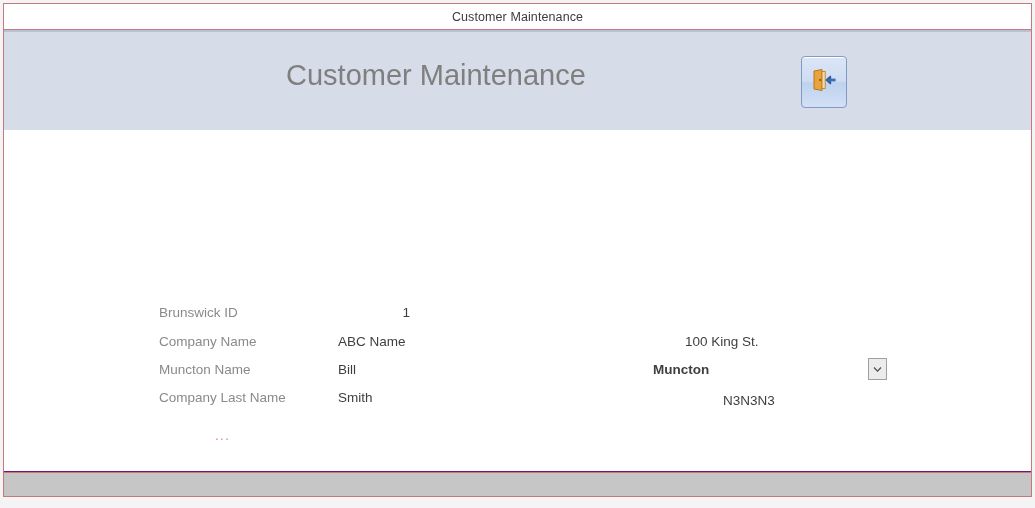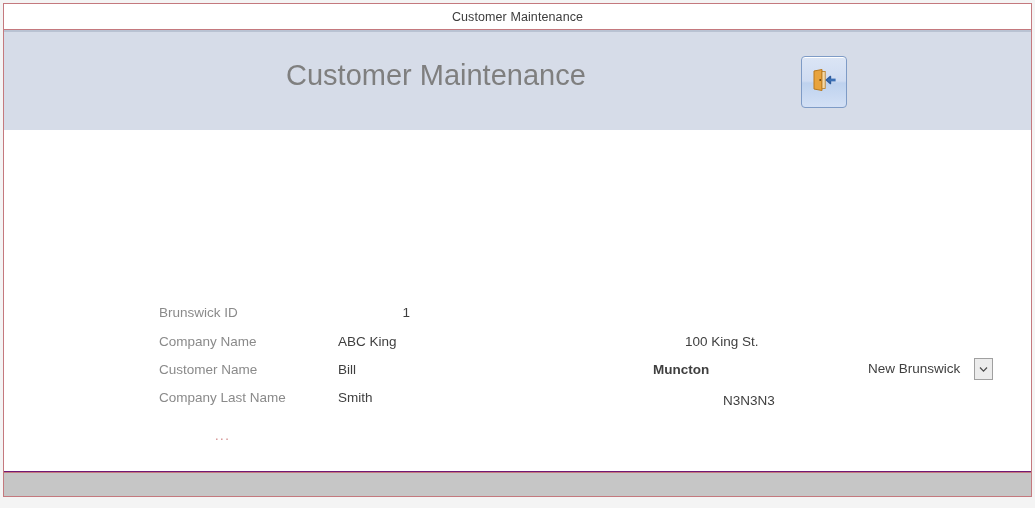--- a/index.html
+++ b/index.html
@@ -152,34 +152,33 @@
           <rect x="19" y="10.6" width="5.6" height="2.8" fill="#3a6fb5"></rect>
         </svg>
       </span>
     </div>
   </div>
 
   <div id="body-area">
 
     <div class="field-label" style="left:155px; top:175px;">Brunswick ID</div>
     <div class="field-label" style="left:155px; top:204px;">Company Name</div>
-    <div class="field-label" style="left:155px; top:232px;">Customer Name</div>
+    <div class="field-label" style="left:155px; top:232px;">Muncton Name</div>
     <div class="field-label" style="left:155px; top:260px;">Company Last Name</div>
 
     <div class="field-value num" style="left:326px; top:175px;">1</div>
-    <div class="field-value" style="left:334px; top:204px;">ABC King</div>
+    <div class="field-value" style="left:334px; top:204px;">ABC Name</div>
     <div class="field-value" style="left:334px; top:232px;">Bill</div>
     <div class="field-value" style="left:334px; top:260px;">Smith</div>
 
     <div class="field-value" style="left:681px; top:204px;">100 King St.</div>
     <div class="field-value" style="left:649px; top:232px;font-weight:bold;">Muncton</div>
     <div class="field-value" style="left:719px; top:263px;">N3N3N3</div>
 
     <div id="province-combo">
-      <div id="province-value">New Brunswick</div>
       <div id="province-arrow">
         <svg width="9" height="7" viewBox="0 0 9 7">
           <path d="M1 1.5 L4.5 5.2 L8 1.5" fill="none" stroke="#4a4a4a" stroke-width="1.2"></path>
         </svg>
       </div>
     </div>
 
     <div id="ellipsis">...</div>
 
   </div>

